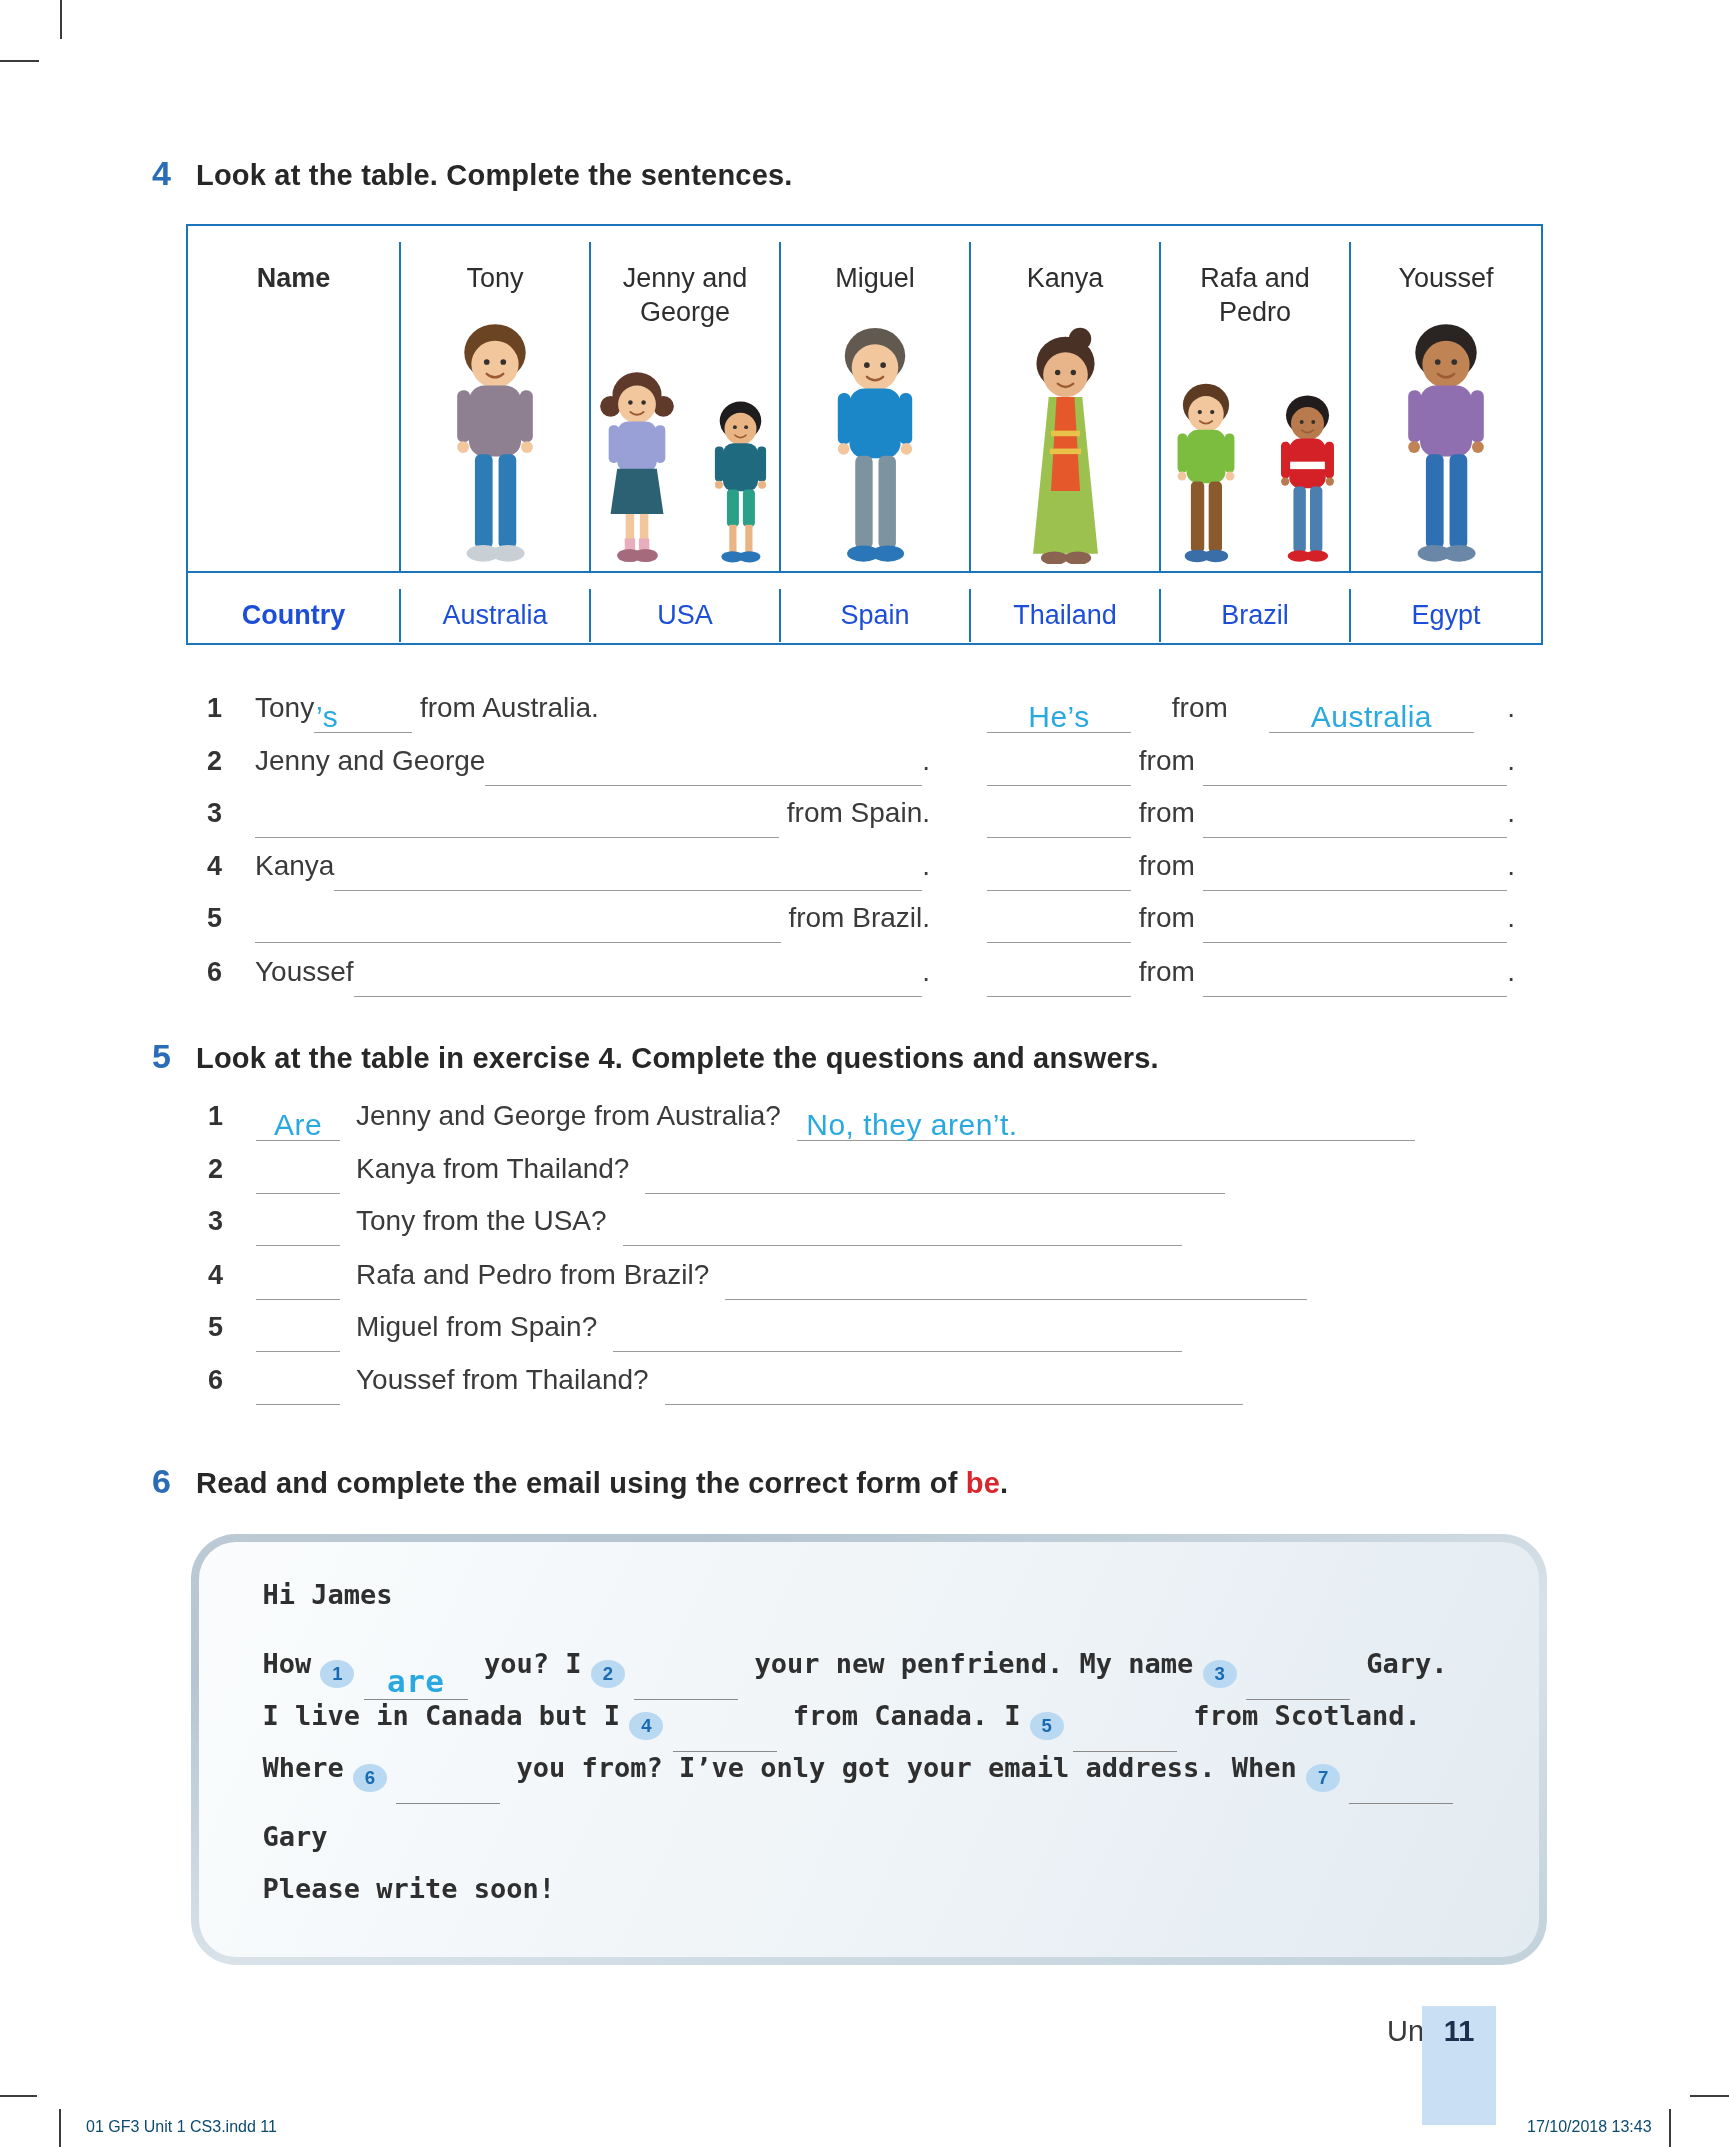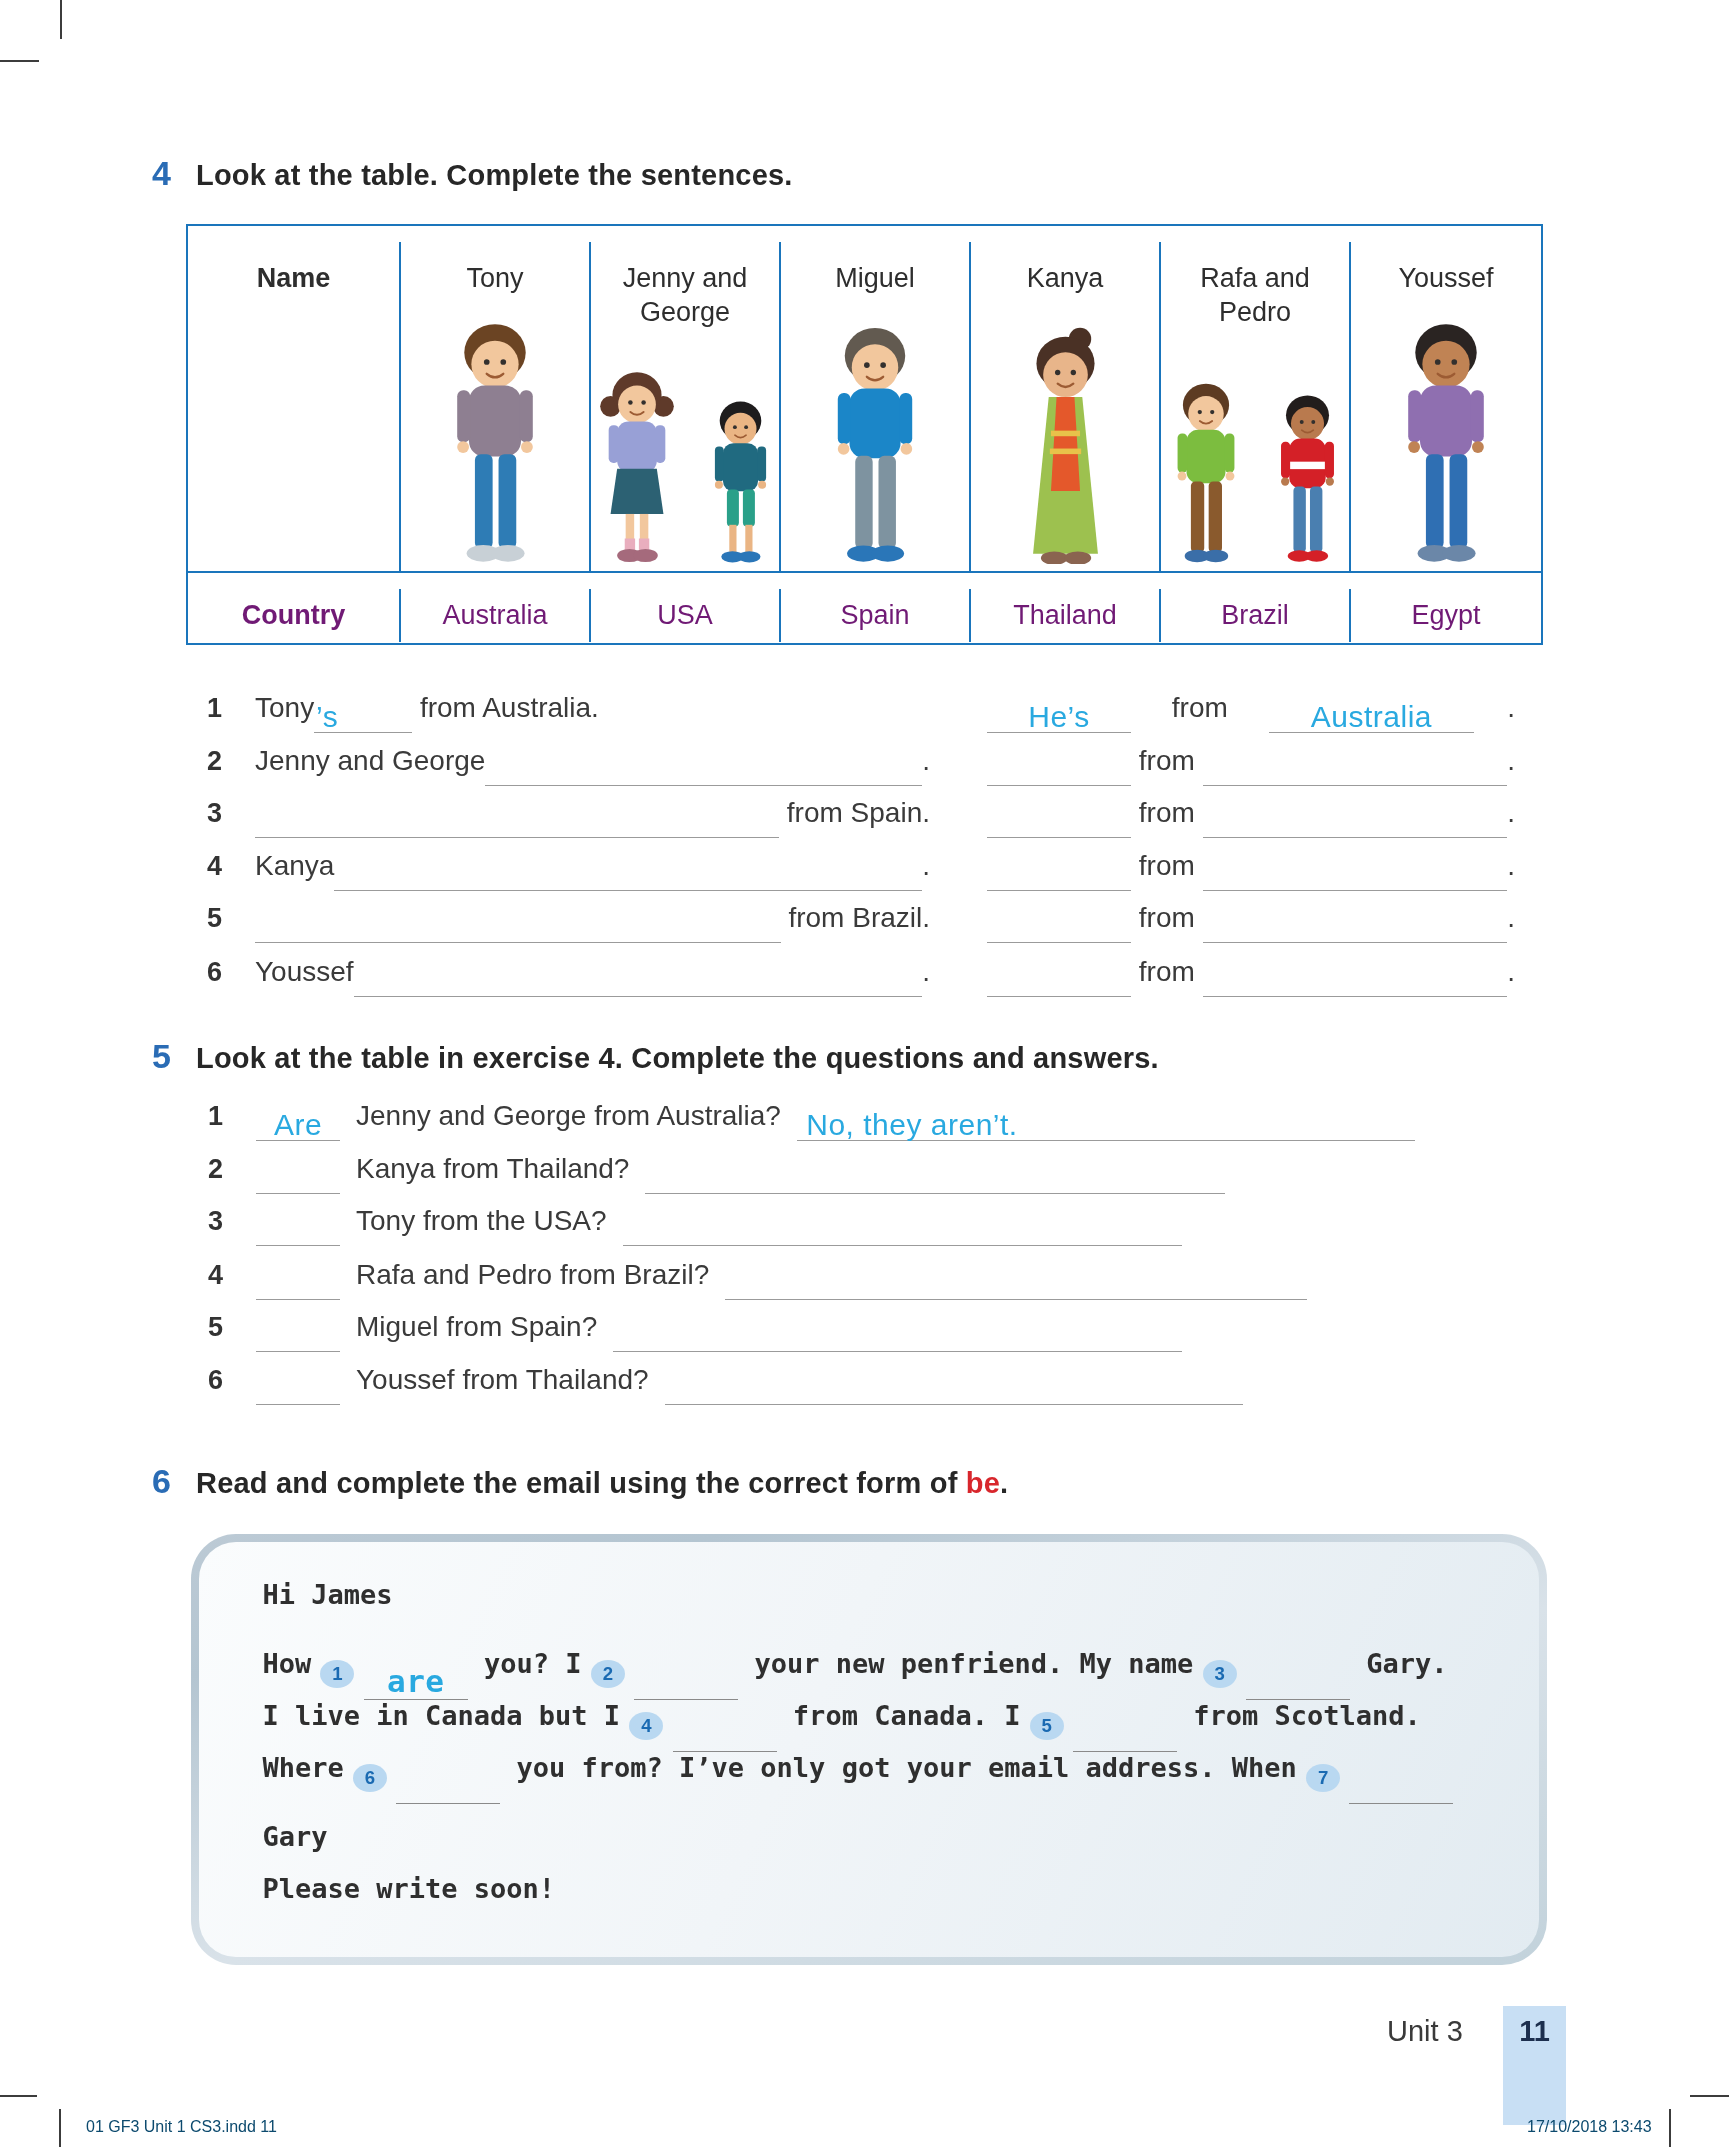--- a/index.html
+++ b/index.html
@@ -18,21 +18,21 @@
   
   .wtable { position:absolute; left:186px; top:224px; width:1357px; height:421px;
     border:2.8px solid #1a75bc; display:grid;
     grid-template-columns:213px repeat(6, 1fr); grid-template-rows:347px 69px; background:#fff; }
   .wcell { border-right:2.8px solid #1a75bc; border-bottom:2.8px solid #1a75bc;
     display:flex; flex-direction:column; align-items:center; overflow:hidden;margin-top:16px; }
   .wcell.lastcol { border-right:none; }
   .wcell.bottomrow { border-bottom:none; flex-direction:row; justify-content:center; align-items:center; }
   .cell-label { font-size:27px; color:#2e2e2e; text-align:center; padding:18.6px 11.2px 0 11.2px; line-height:34px; }
   .cell-label.bold, .country-label { font-weight:bold; }
-  .country-name { font-size:27px; color:#701a75; }
+  .country-name { font-size:27px; color:#1d4ed8; }
   .fig-area { flex:1; display:flex; align-items:flex-end; justify-content:center; gap:7.5px; padding-bottom:7.5px; }
 
   
   .rowline { position:absolute; display:flex; align-items:baseline; font-size:28px; color:#3a3a3a; height:41px; }
   .rowline .n { width:48px; flex:0 0 48px; font-weight:bold; font-size:27px; color:#333; }
   .seg-text { white-space:pre; }
   .blank { border-bottom:1.9px solid #9b9b9b; min-width:84px; height:35px;
     text-align:center; align-self:flex-end; }
   .blank.grow { flex:1 1 auto; }
   .hand { color:#29a9e0; font-size:30px; letter-spacing:0.5px; }
@@ -55,21 +55,21 @@
   .badge { display:inline-block; width:34px; height:28px; border-radius:50%;
     background:#b9d8f1; color:#1a6ab2; font-family:"Liberation Sans", sans-serif;
     font-size:18.6px; font-weight:bold; text-align:center; line-height:28px;
     align-self:center; margin:0 9.3px; flex:0 0 34px; }
   .eblank { display:inline-block; width:104px; border-bottom:1.9px solid #8a8a8a;
     text-align:center; height:37px; align-self:flex-end; }
   .eblank .hand { font-size:31px; }
 
   
   .unit-label { position:absolute; left:1387px; top:2015px; font-size:29px; color:#3a3a3a; }
-  .page-tab { position:absolute; left:1503px; top:2006px; width:63px; height:119px; background:#c8dff4; }
+  .page-tab { position:absolute; left:1422px; top:2006px; width:74px; height:119px; background:#c8dff4; }
   .page-num { text-align:center; margin-top:9.3px; font-size:29px; font-weight:bold; color:#1d2f4e; }
   .tinyprint { position:absolute; font-size:16px; color:#0c4a6e; font-family:"Liberation Sans", sans-serif; }
 </style>
 </head>
 <body>
 
 <div class="cropline" style="left:60px; top:0; width:1.9px; height:39px;"></div>
 <div class="cropline" style="left:0; top:60px; width:39px; height:1.9px;"></div>
 <div class="cropline" style="left:0; top:2095px; width:37px; height:1.9px;"></div>
 <div class="cropline" style="left:59px; top:2109px; width:1.9px; height:39px;"></div>

